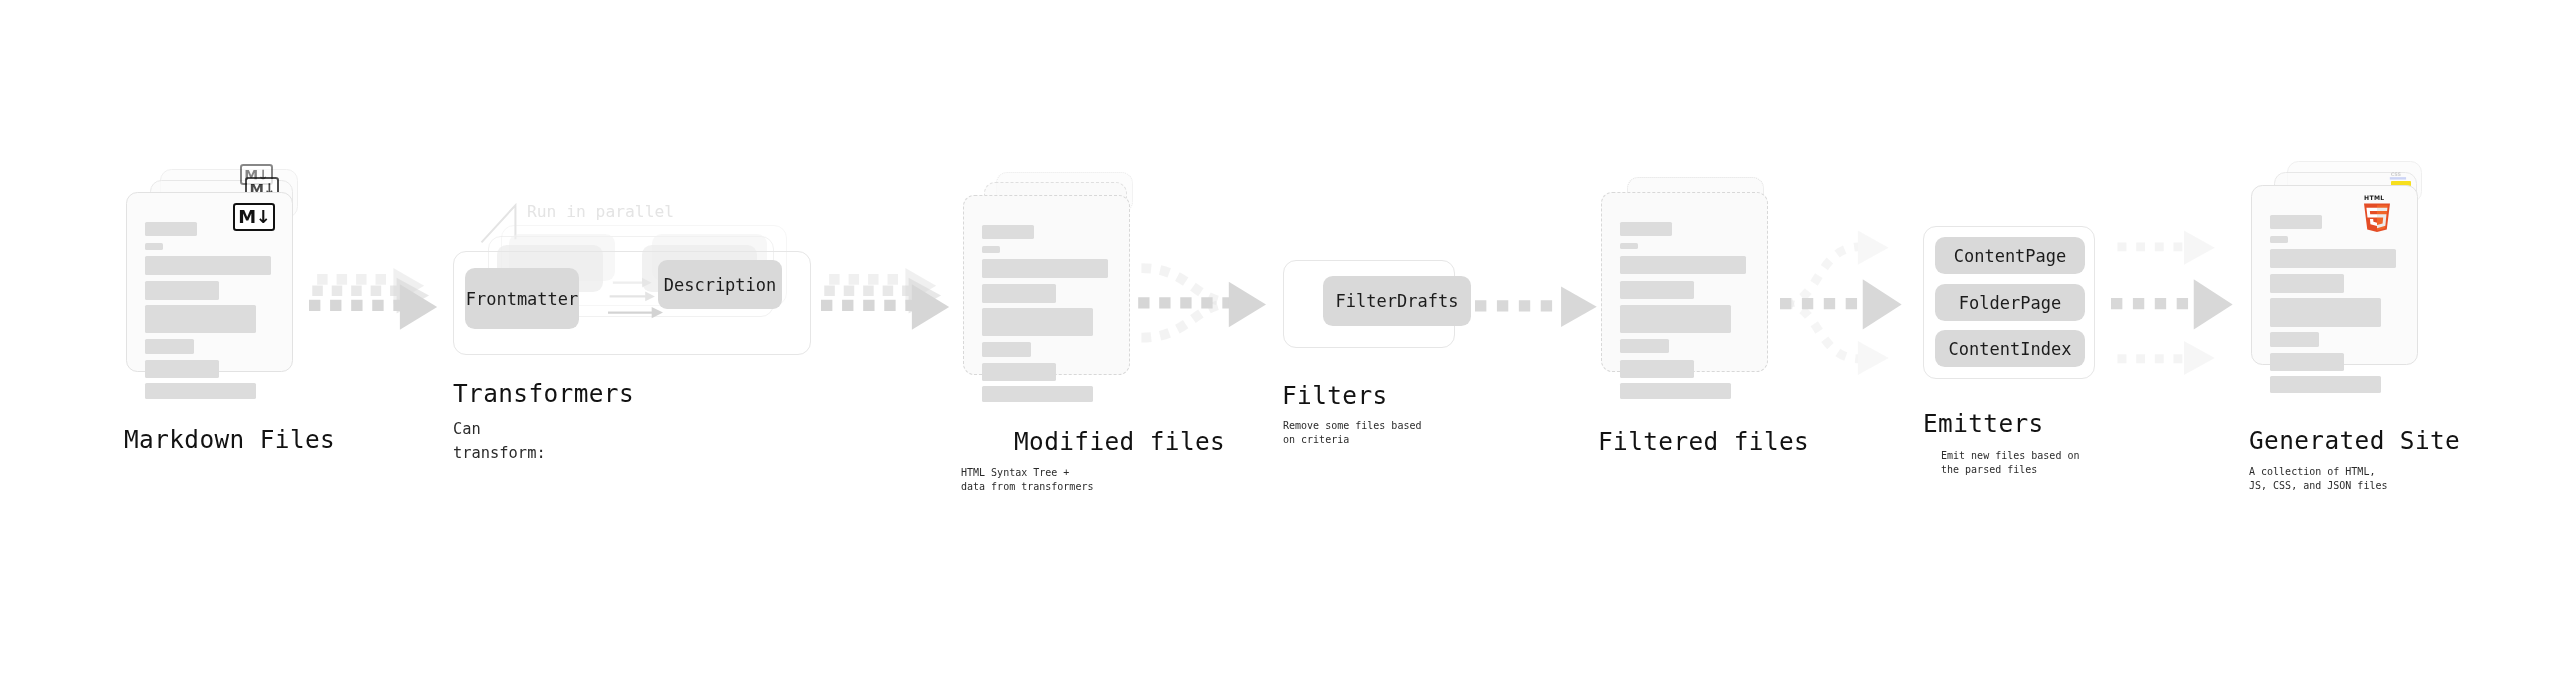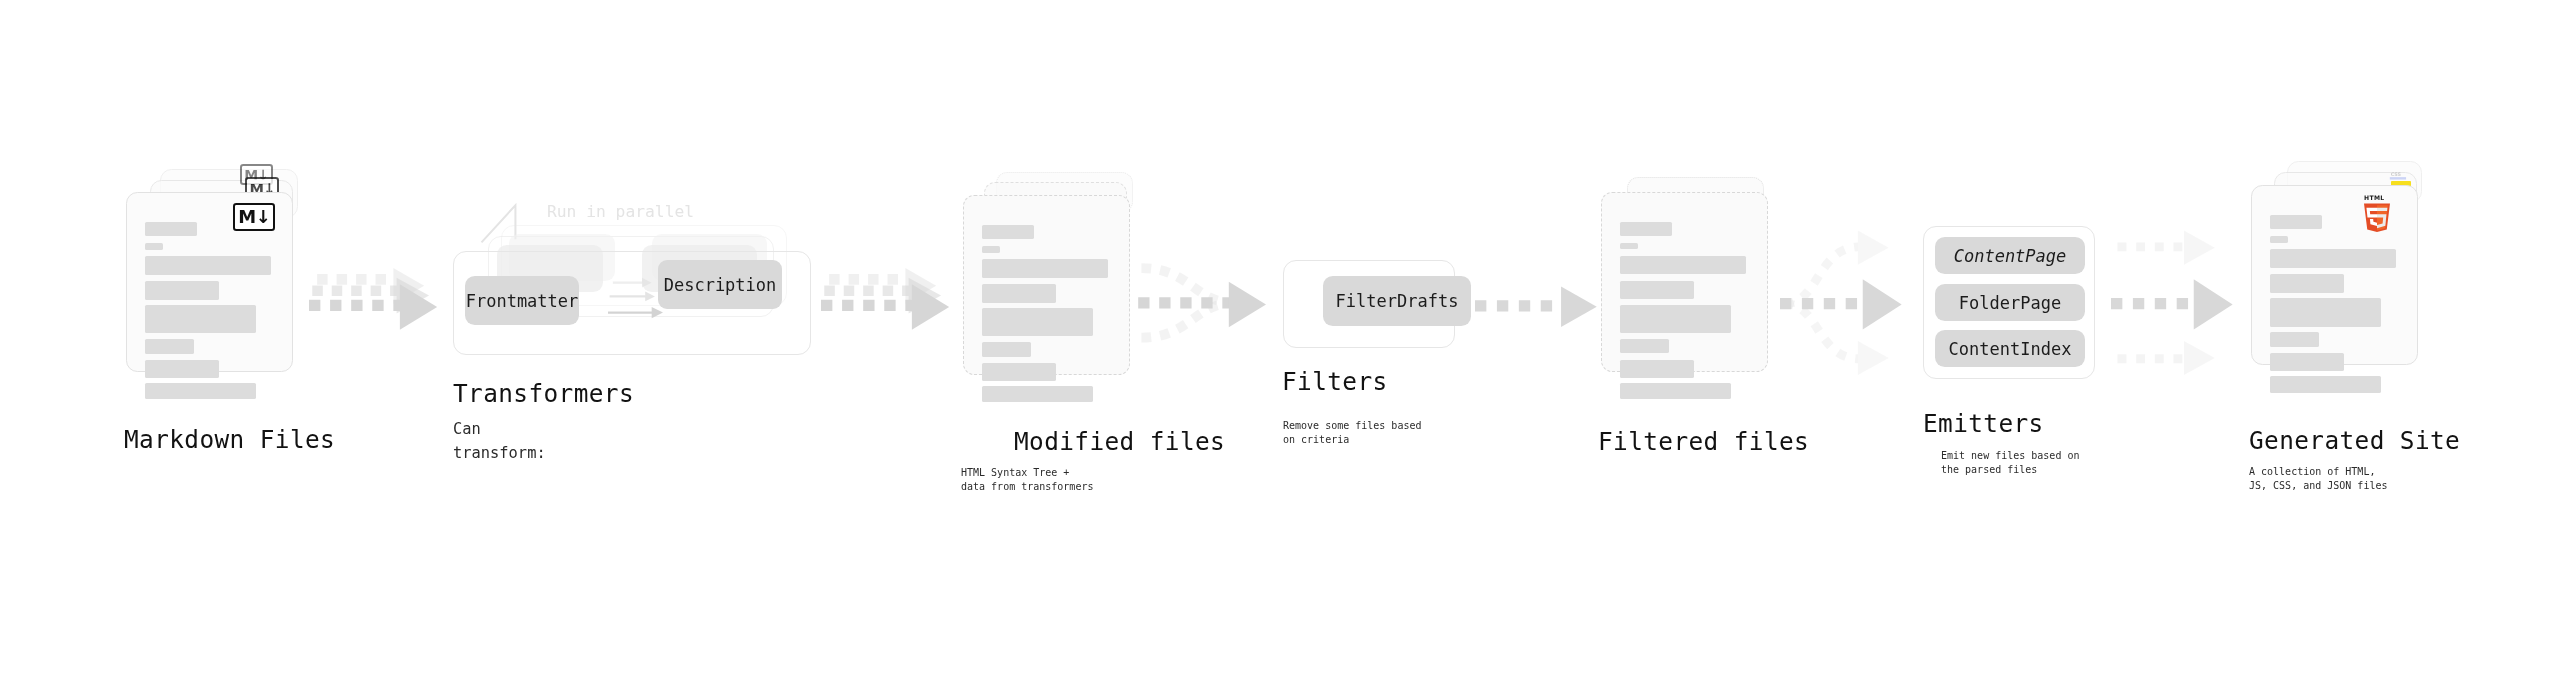--- a/index.html
+++ b/index.html
@@ -53,21 +53,21 @@
   
   .title{
     position:absolute;font-size:24.4px;letter-spacing:0.4px;color:#121212;
     white-space:nowrap;
   }
   .subtitle{
     position:absolute;font-size:10px;line-height:1.42;color:#2b2b2b;
     white-space:pre;
   }
   .runlabel{
-    position:absolute;font-size:16.3px;color:#e4e4e4;white-space:nowrap;margin-left:20px;
+    position:absolute;font-size:16.3px;color:#e4e4e4;white-space:nowrap;
   }
   .bullets{position:absolute;font-size:15.4px;line-height:1.55;color:#2b2b2b;}
   .bullets .hd{margin-bottom:1.6px;}
   .bullets ul{margin:0;padding-left:16.3px;list-style:none;}
   .bullets li{white-space:pre;}
   .bullets li:before{content:"\2022";margin-right:7.3px;}
 
   svg{position:absolute;overflow:visible;}
 </style>
 </head>
@@ -139,21 +139,21 @@
     <g opacity="0.62">
       <line x1="2" y1="25" x2="48" y2="25" stroke="#d4d4d4" stroke-width="3"></line>
       <polygon points="46,19 58,25 46,31" fill="#d4d4d4"></polygon>
     </g>
     <g opacity="0.9">
       <line x1="0" y1="45" x2="56" y2="45" stroke="#cfcfcf" stroke-width="3"></line>
       <polygon points="54,38 68,45 54,52" fill="#cfcfcf"></polygon>
     </g>
   </svg>
 
-  <div class="chip" style="left:465px;top:276px;width:114px;height:49px;">
+  <div class="chip" style="left:465px;top:268px;width:114px;height:61px;">
     <span>Frontmatter</span>
   </div>
   <div class="chip" style="left:658px;top:260px;width:124px;height:49px;border-radius:9px;">
     <span>Description</span>
   </div>
 
   <div class="title" style="left:453px;top:379px;">Transformers</div>
 
   <div class="bullets" style="left:453px;top:418px;">
     <div class="hd">Can transform:</div>
@@ -206,21 +206,21 @@
     <line x1="0" y1="53" x2="118" y2="53" stroke="#d6d6d6" stroke-width="14" stroke-dasharray="14 12"></line>
     <polygon points="112,27 158,55 112,83" fill="#d6d6d6"></polygon>
   </g>
 </svg>
 
 <div class="stage">
   <div class="groupbox" style="left:1283px;top:260px;width:172px;height:88px;"></div>
   <div class="chip" style="left:1323px;top:276px;width:148px;height:50px;">
     <span>FilterDrafts</span>
   </div>
-  <div class="title" style="left:1282px;top:367px;">Filters</div>
+  <div class="title" style="left:1282px;top:381px;">Filters</div>
   <div class="subtitle" style="left:1283px;top:419px;">Remove some files based
 on criteria</div>
 </div>
 
 <svg style="left:1475px;top:283px;" width="138" height="49" viewBox="0 0 170 60">
   <line x1="0" y1="28" x2="112" y2="28" stroke="#d8d8d8" stroke-width="14" stroke-dasharray="14 13"></line>
   <polygon points="106,4 150,29 106,54" fill="#d8d8d8"></polygon>
 </svg>
 
 <div class="stage">
@@ -250,21 +250,21 @@
     <polygon points="96,138 134,159 96,180" fill="#e6e6e6"></polygon>
   </g>
   <g opacity="1">
     <line x1="0" y1="92" x2="108" y2="92" stroke="#d8d8d8" stroke-width="14" stroke-dasharray="14 13"></line>
     <polygon points="102,62 150,93 102,124" fill="#d8d8d8"></polygon>
   </g>
 </svg>
 
 <div class="stage">
   <div class="groupbox" style="left:1923px;top:226px;width:172px;height:153px;"></div>
-  <div class="chip" style="left:1935px;top:237px;width:150px;height:37px;font-style:italic;">
+  <div class="chip" style="left:1935px;top:237px;width:150px;height:37px;">
     <span>ContentPage</span>
   </div>
   <div class="chip" style="left:1935px;top:284px;width:150px;height:37px;">
     <span>FolderPage</span>
   </div>
   <div class="chip" style="left:1935px;top:330px;width:150px;height:37px;">
     <span>ContentIndex</span>
   </div>
   <div class="title" style="left:1923px;top:409px;">Emitters</div>
   <div class="subtitle" style="left:1923px;top:449px;margin-left:18px;">Emit new files based on

